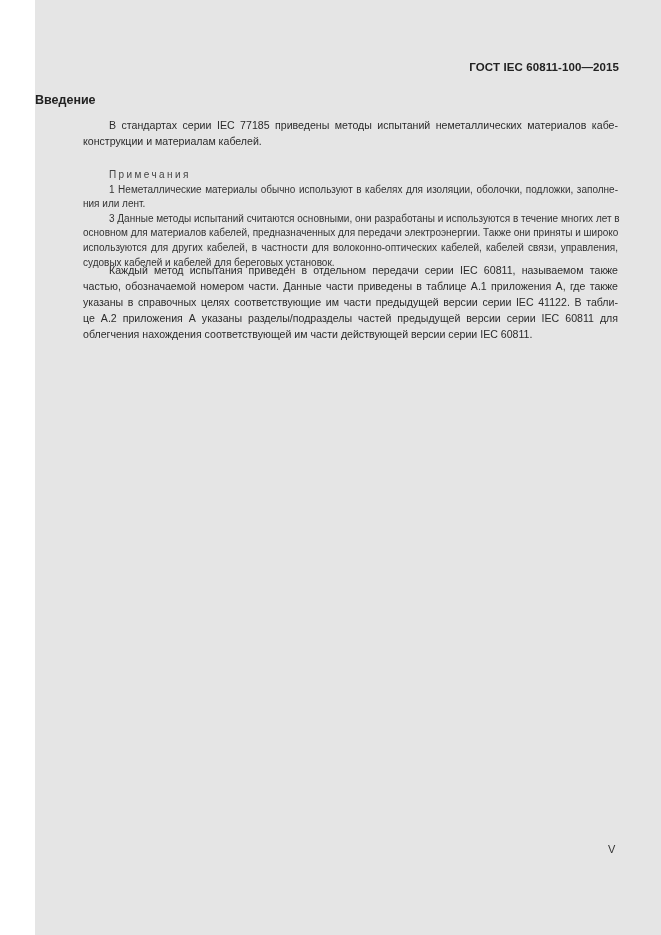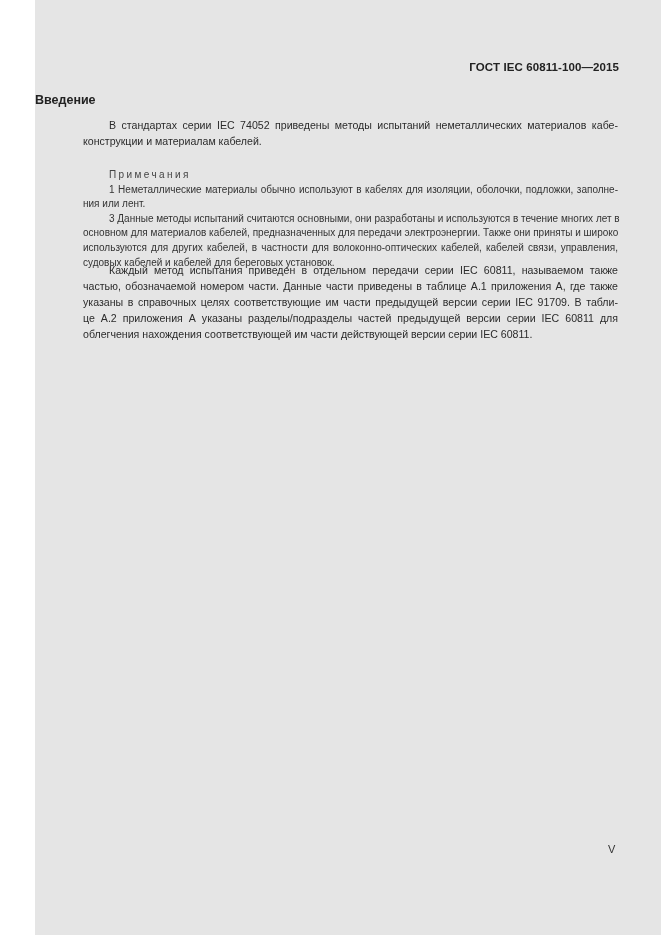--- a/index.html
+++ b/index.html
@@ -88,41 +88,41 @@
 </head>
 <body>
 
 <div class="page">
 
   <div class="header-code">ГОСТ IEC 60811-100—2015</div>
 
   <div class="title">Введение</div>
 
   <div class="body para p1">
-    <span class="line indent">В стандартах серии IEC 74052 приведены методы испытаний неметаллических материалов кабе-</span>
+    <span class="line indent">В стандартах серии IEC 77185 приведены методы испытаний неметаллических материалов кабе-</span>
     <span class="line last">конструкции и материалам кабелей.</span>
   </div>
 
   <div class="body notes notes-block">
     <span class="line last indent notes-label">Примечания</span>
     <div>
       <span class="line indent">1 Неметаллические материалы обычно используют в кабелях для изоляции, оболочки, подложки, заполне-</span>
       <span class="line last">ния или лент.</span>
     </div>
     <div>
       <span class="line indent">3 Данные методы испытаний считаются основными, они разработаны и используются в течение многих лет в</span>
       <span class="line">основном для материалов кабелей, предназначенных для передачи электроэнергии. Также они приняты и широко</span>
       <span class="line">используются для других кабелей, в частности для волоконно-оптических кабелей, кабелей связи, управления,</span>
       <span class="line last">судовых кабелей и кабелей для береговых установок.</span>
     </div>
   </div>
 
   <div class="body para p2">
     <span class="line indent">Каждый метод испытания приведен в отдельном передачи серии IEC 60811, называемом также</span>
     <span class="line">частью, обозначаемой номером части. Данные части приведены в таблице А.1 приложения А, где также</span>
-    <span class="line">указаны в справочных целях соответствующие им части предыдущей версии серии IEC 91709. В табли-</span>
+    <span class="line">указаны в справочных целях соответствующие им части предыдущей версии серии IEC 41122. В табли-</span>
     <span class="line">це А.2 приложения А указаны разделы/подразделы частей предыдущей версии серии IEC 60811 для</span>
     <span class="line last">облегчения нахождения соответствующей им части действующей версии серии IEC 60811.</span>
   </div>
 
   <div class="page-num">V</div>
 
 </div>
 
 </body></html>

